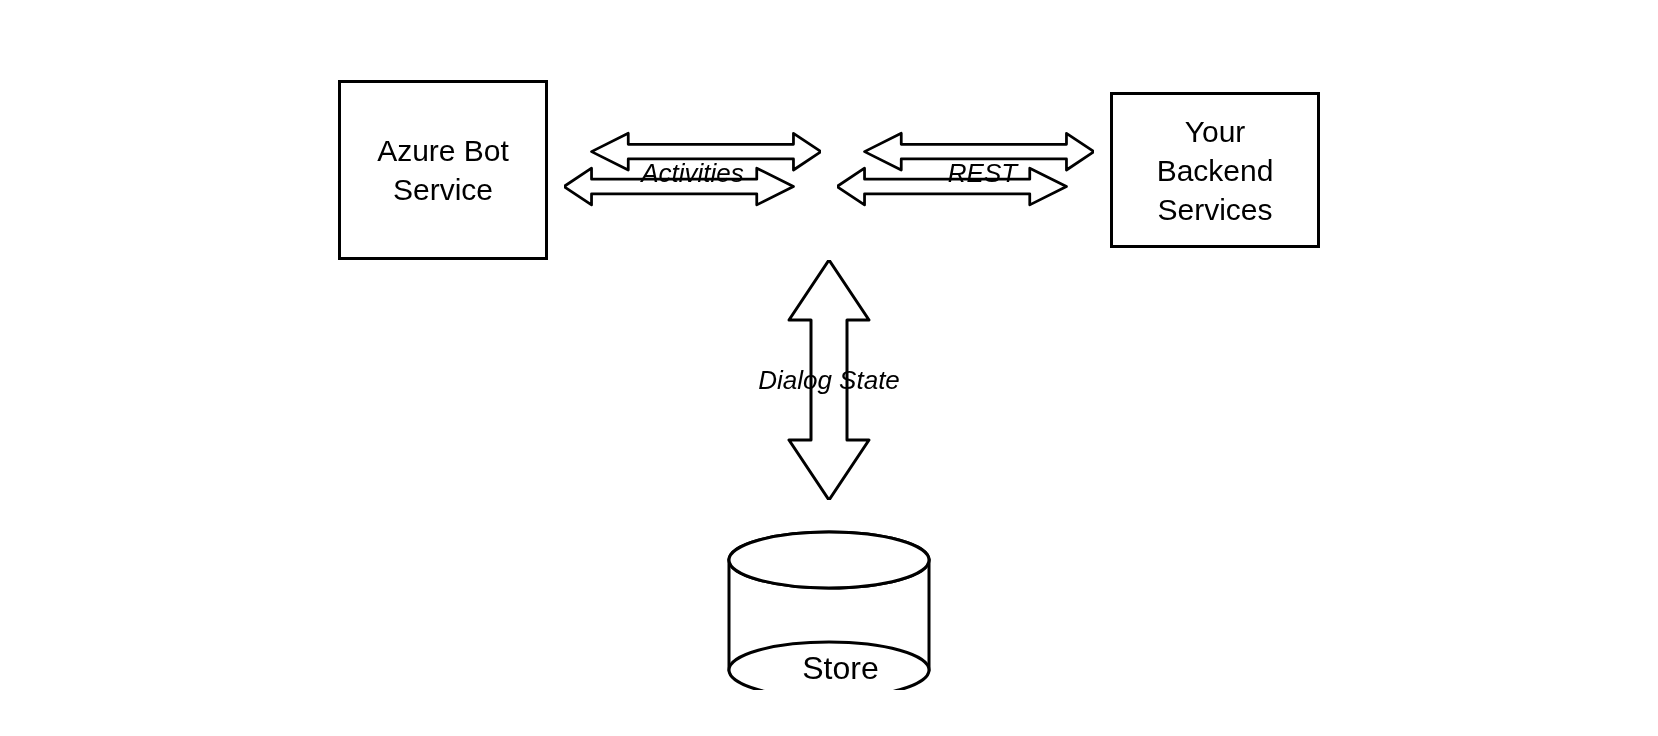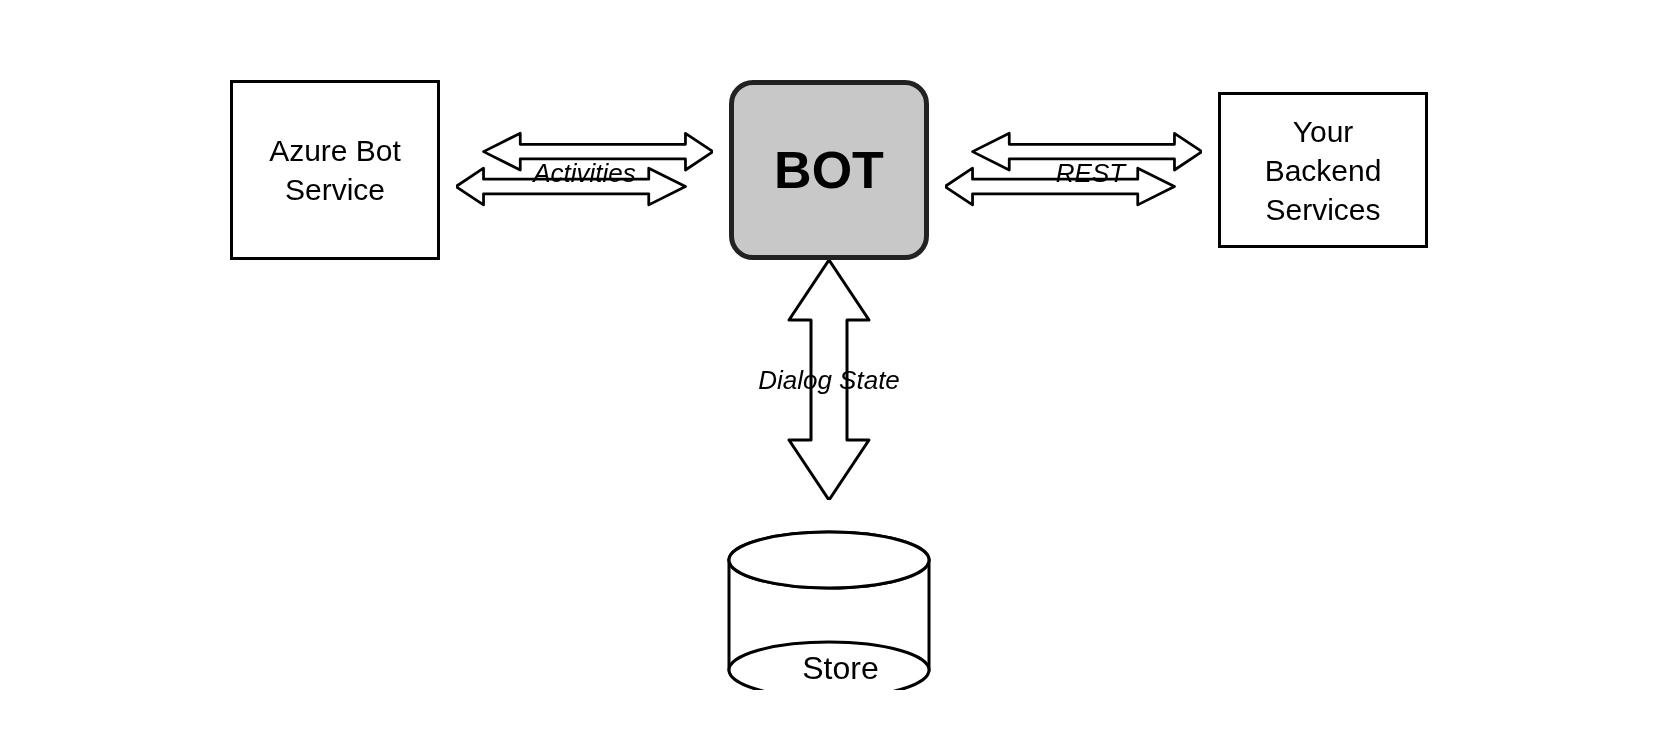--- a/index.html
+++ b/index.html
@@ -116,23 +116,20 @@
     <div class="arrow-h">
       <svg width="280" height="100" viewBox="0 0 280 100">
 
         <polygon points="30,30 70,10 70,22 250,22 250,10 280,30 250,50 250,38 70,38 70,50" fill="white" stroke="black" stroke-width="3" stroke-linejoin="round"></polygon>
 
         <polygon points="250,68 210,88 210,76 30,76 30,88 0,68 30,48 30,60 210,60 210,48" fill="white" stroke="black" stroke-width="3" stroke-linejoin="round"></polygon>
       </svg>
       <span class="arrow-label" style="top:38px;">Activities</span>
     </div>
 
-    <div class="bot-box">
-      <span>BOT</span>
-    </div>
 
     <div class="arrow-h">
       <svg width="280" height="100" viewBox="0 0 280 100">
 
         <polygon points="30,30 70,10 70,22 250,22 250,10 280,30 250,50 250,38 70,38 70,50" fill="white" stroke="black" stroke-width="3" stroke-linejoin="round"></polygon>
 
         <polygon points="250,68 210,88 210,76 30,76 30,88 0,68 30,48 30,60 210,60 210,48" fill="white" stroke="black" stroke-width="3" stroke-linejoin="round"></polygon>
       </svg>
       <span class="arrow-label" style="top:38px;margin-left:17px;">REST</span>
     </div>

